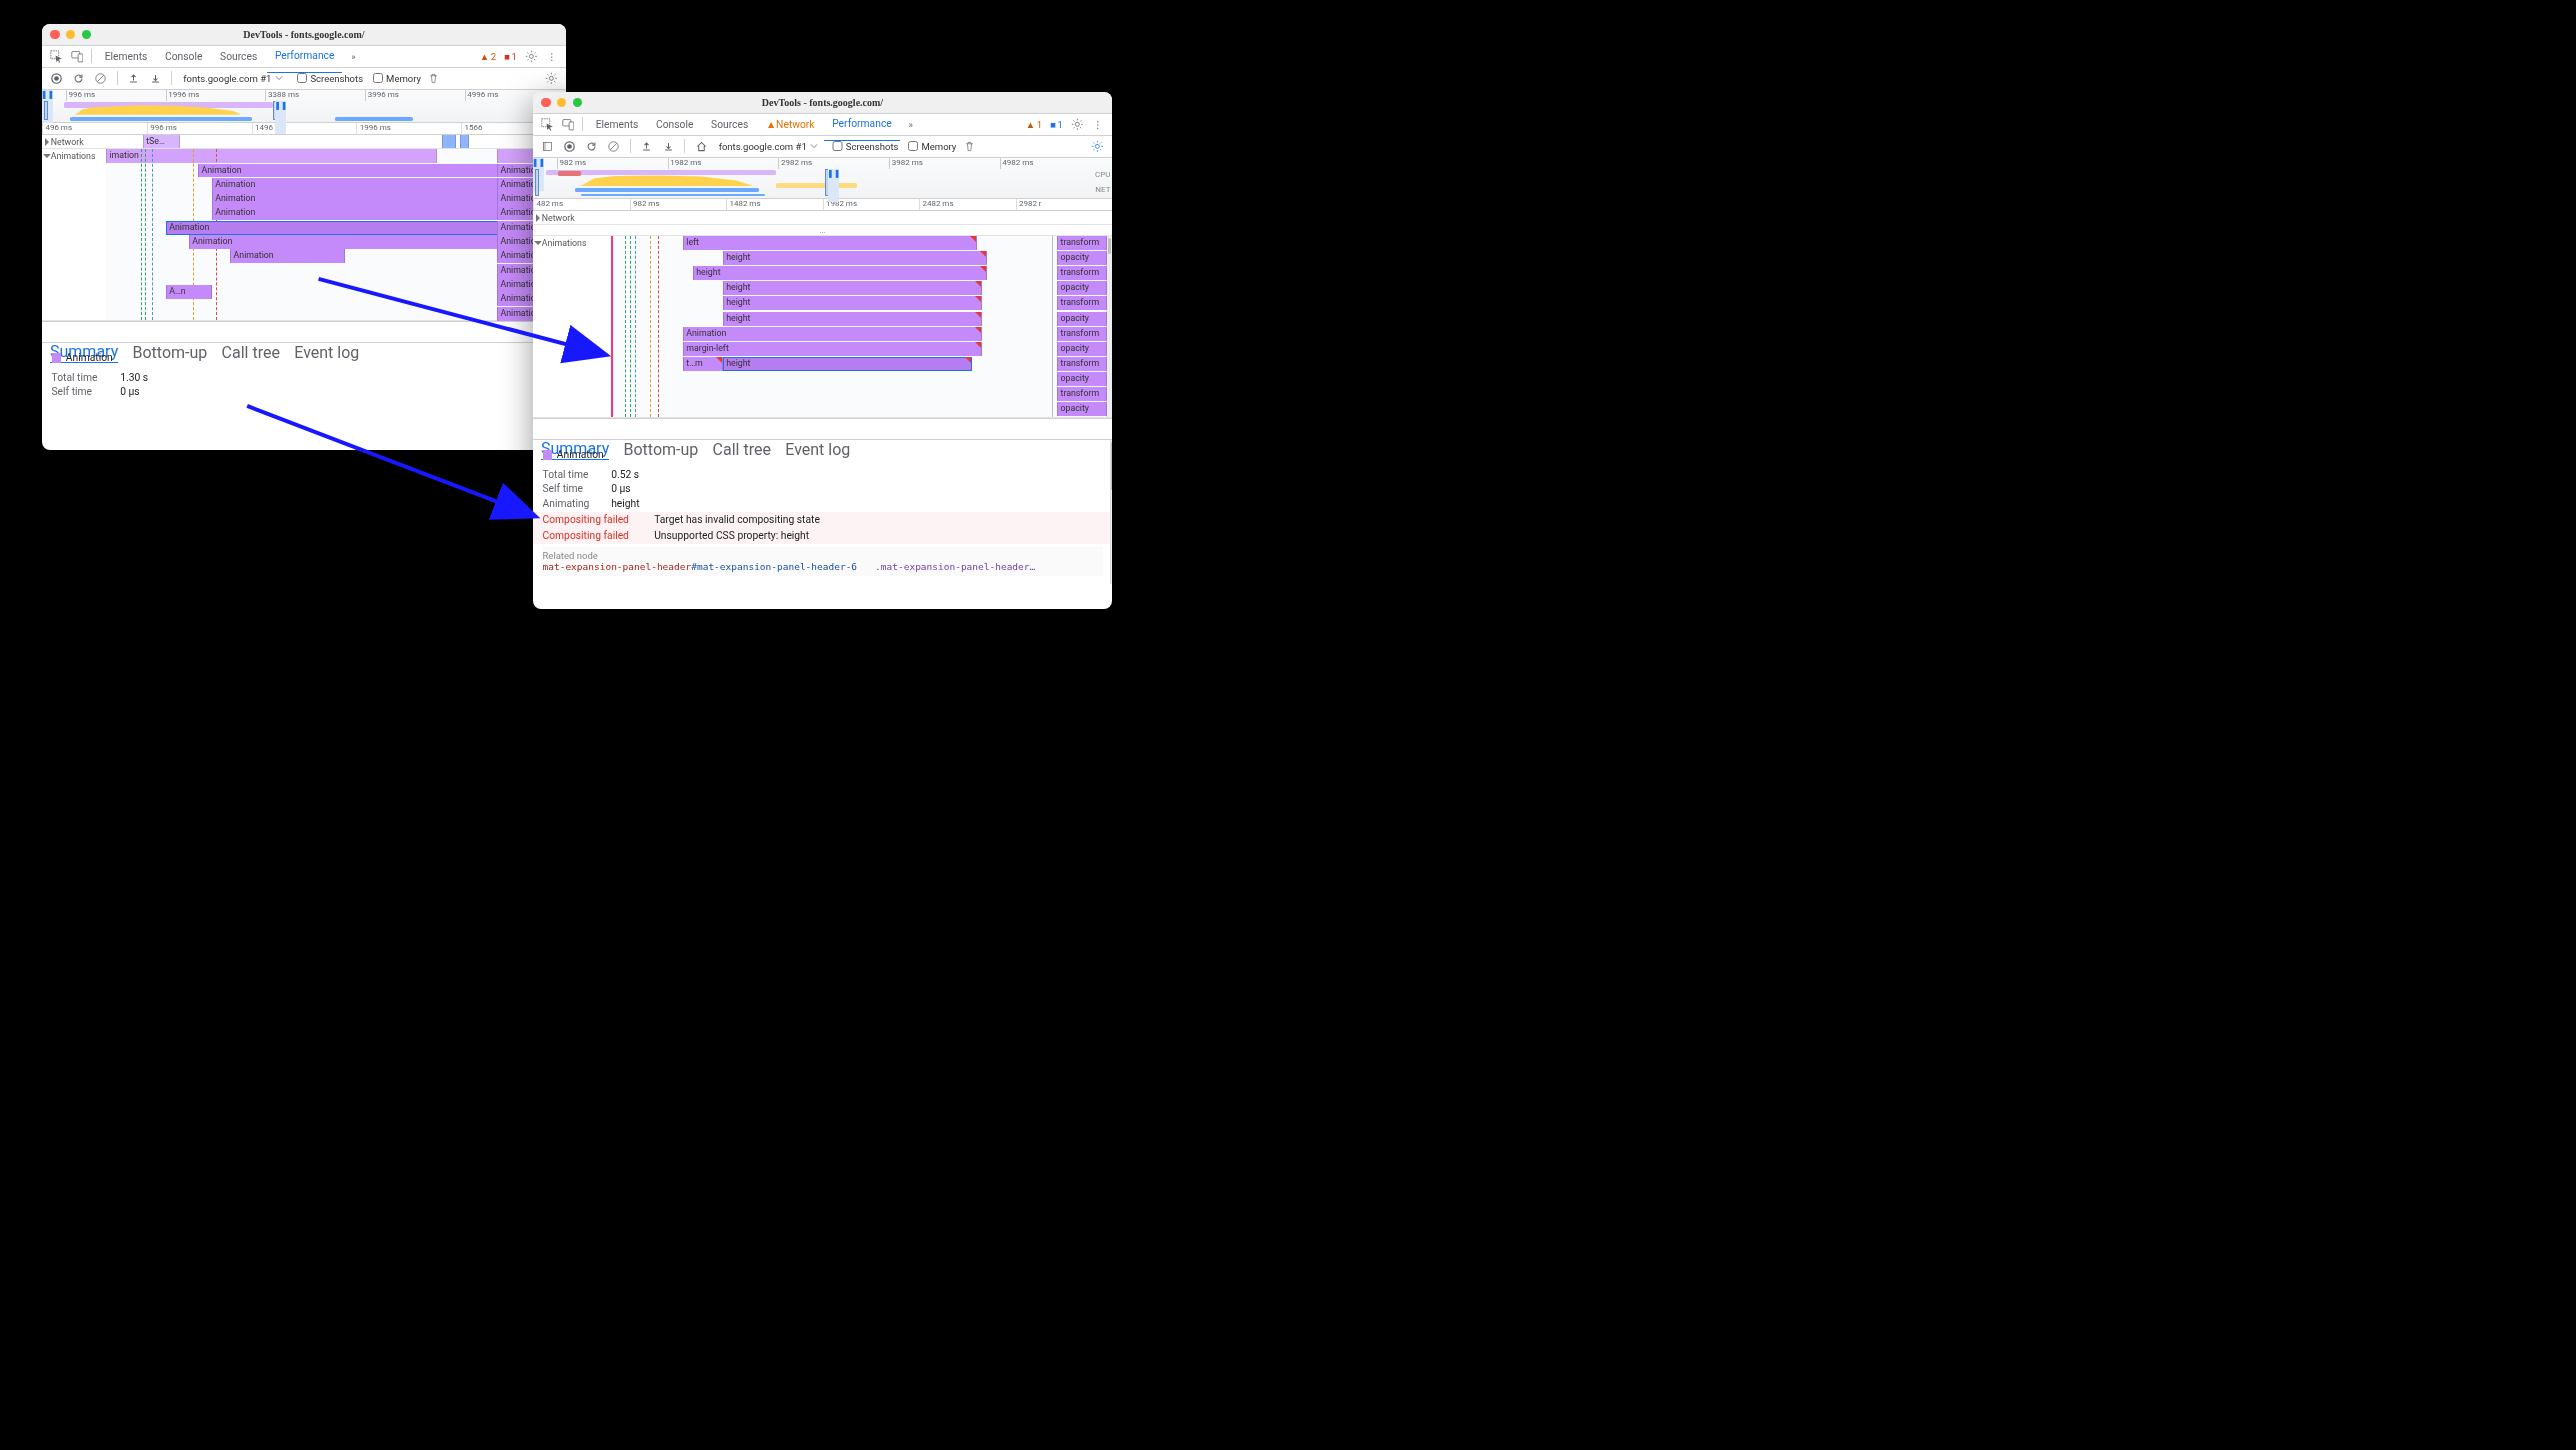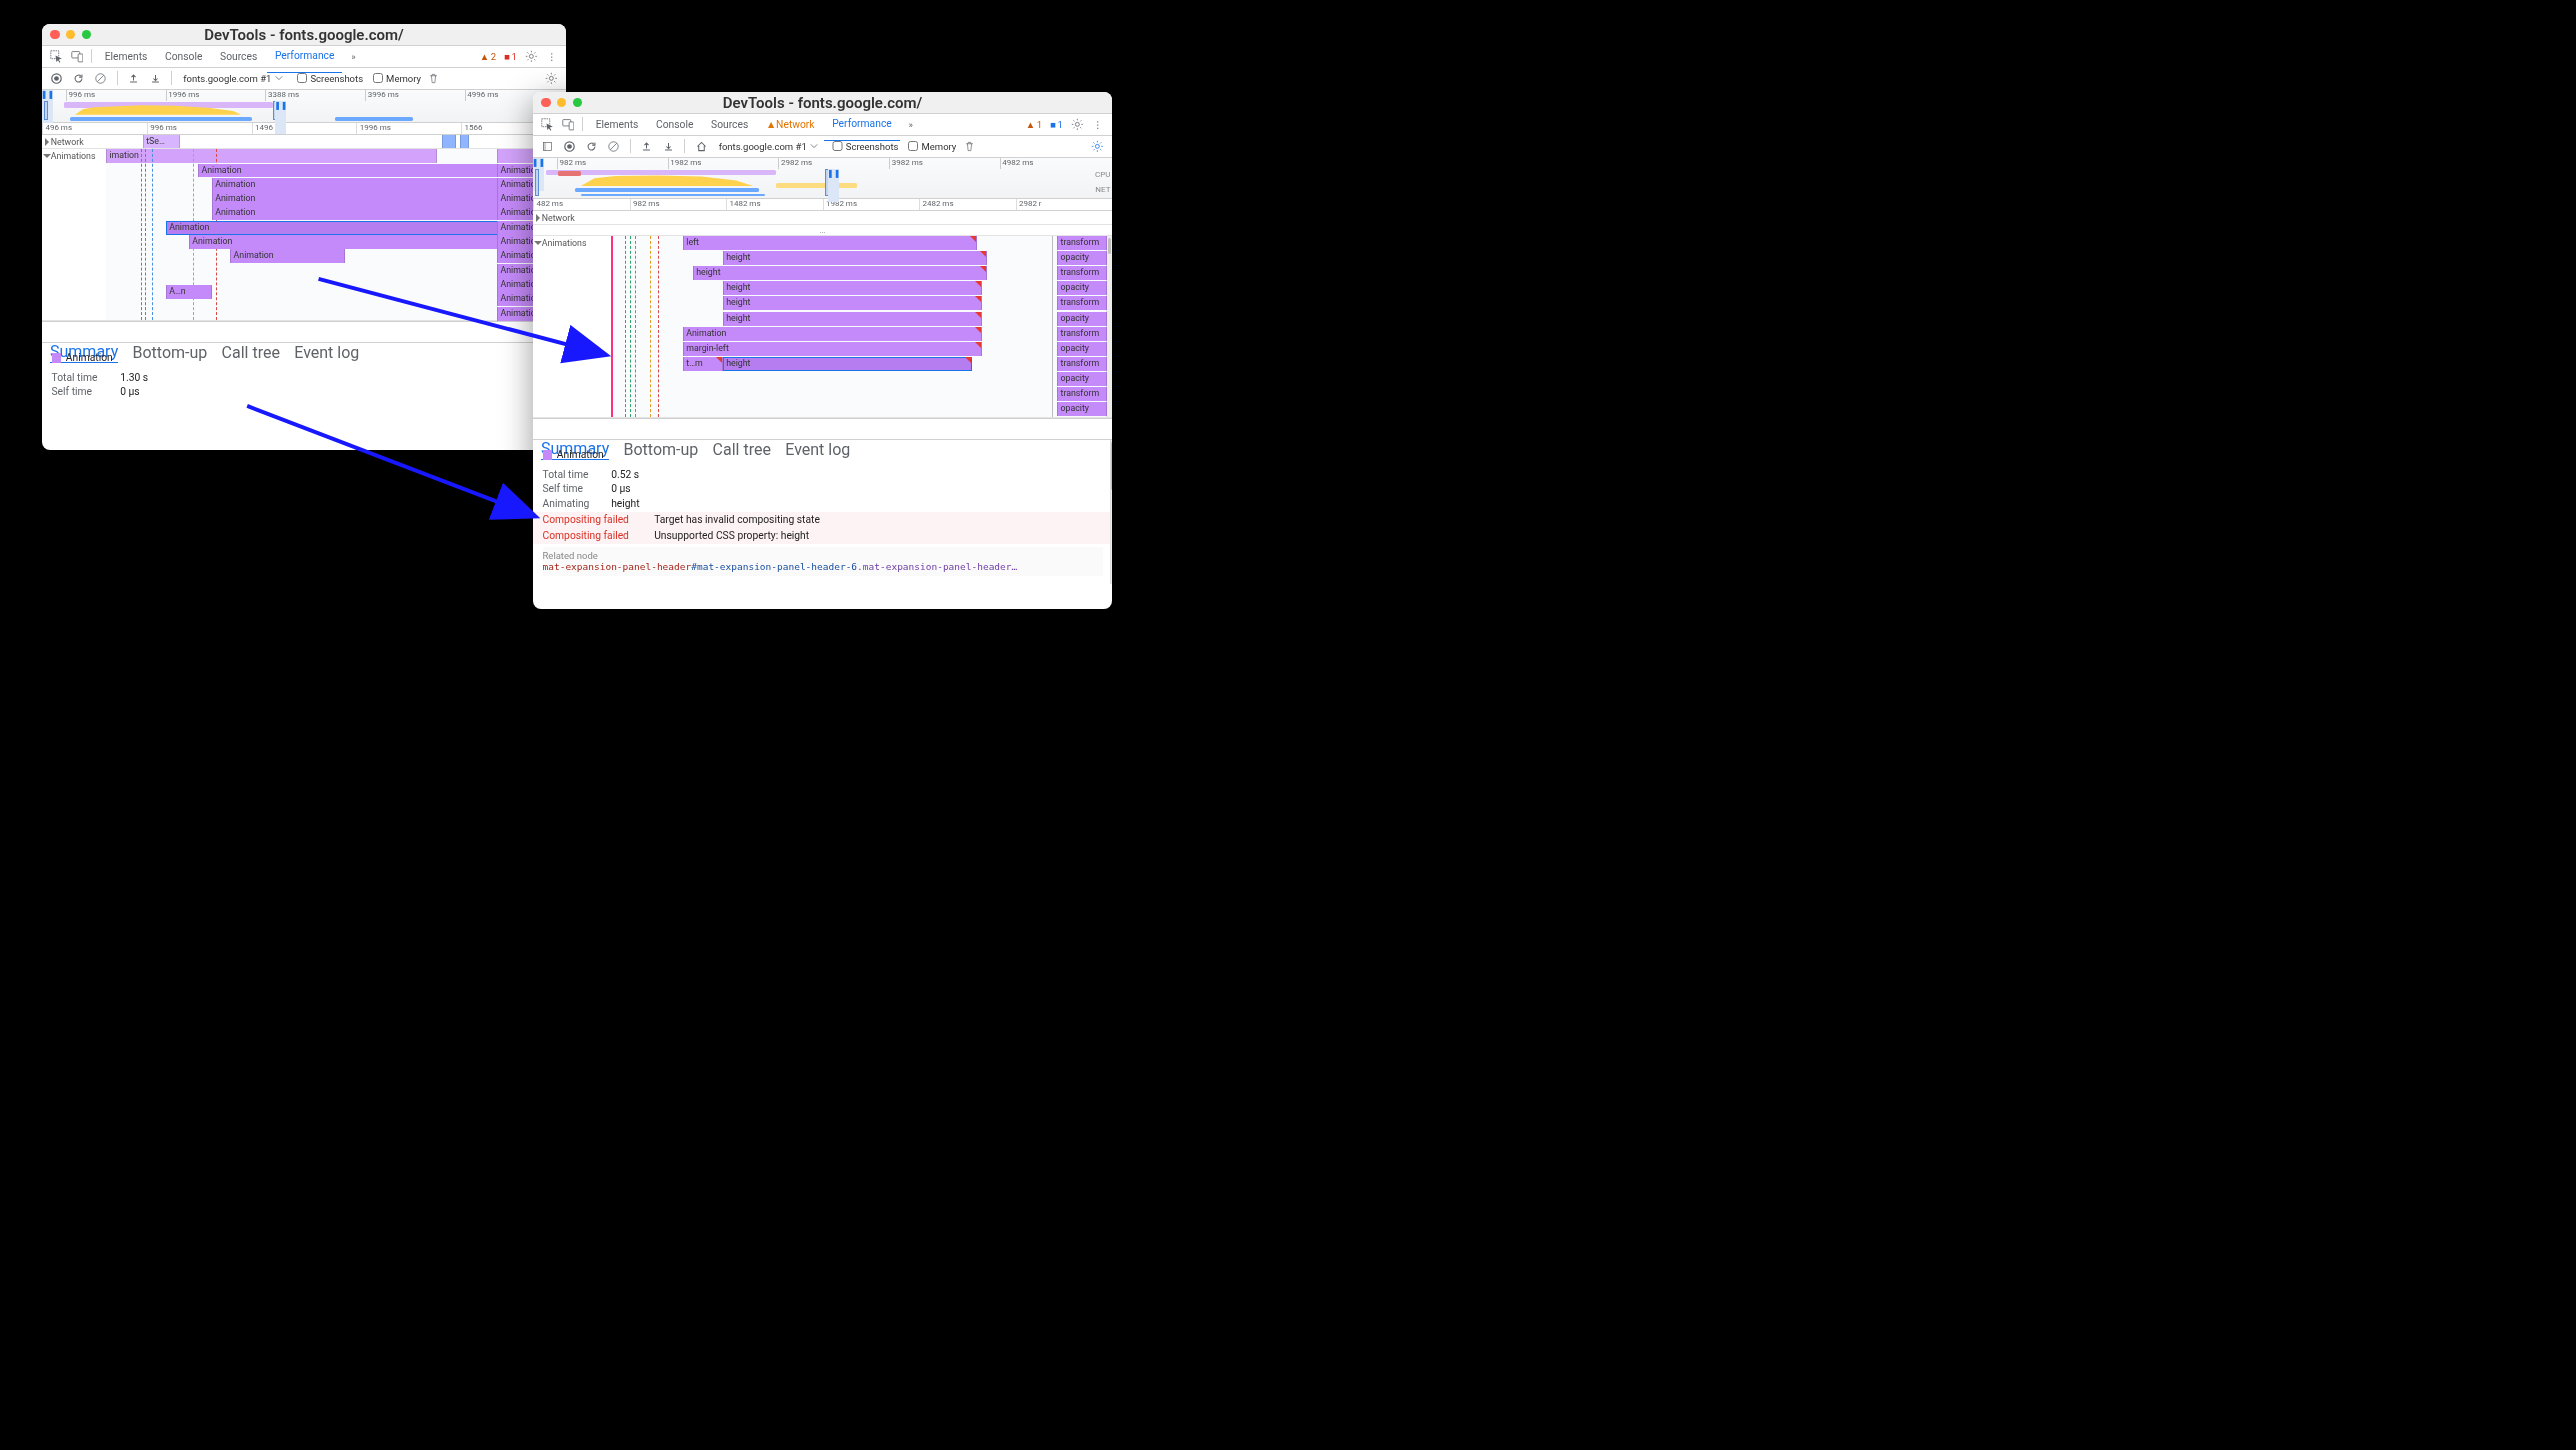--- a/index.html
+++ b/index.html
@@ -26,21 +26,21 @@
     align-items: center;
     padding: 0 8px;
     border-bottom: 0.8px solid #d0d0d0;
     position: relative;
   }
   .traffic-lights { display: flex; gap: 6.4px; }
   .tl { width: 9.5px; height: 9.5px; border-radius: 50%; }
   .tl.red { background: #ff5f57; }
   .tl.yellow { background: #febc2e; }
   .tl.green { background: #28c840; }
-  .title { position: absolute; left: 0; right: 0; text-align: center; font-size: 15px; color: #333; font-weight: 600; }
+  .title { position: absolute; left: 0; right: 0; text-align: center; font-size: 10px; color: #333; font-weight: 600; font-family: Liberation Serif, serif; }
   .tabbar {
     height: 21.5px;
     display: flex;
     align-items: center;
     border-bottom: 0.8px solid #d0d0d0;
     padding: 0 4.8px;
     gap: 1.6px;
   }
   .iconbtn {
     width: 19px; height: 19px;
@@ -96,21 +96,21 @@
   .summary { padding:8px 9.5px; font-size:10.3px; color:#5f6368;}
   .summary-head { display:flex; align-items:center; gap:4.8px; margin-bottom:6.4px;}
   .swatch { width:9.5px;height:9.5px; background:#c58af9;}
   .summary-row { display:flex; gap:12.7px; margin:1.6px 0; font-size:10.3px;}
   .summary-row .label { min-width:56px; color:#5f6368;}
   .summary-row .value { color:#222;}
   .err-row { color:#d93025; }
   .err-row .value { color:#222;}
   .related { background:#fafafa; padding:3.2px 0; margin-top:3.2px;}
   .related .node { font-family: ui-monospace, Menlo, monospace; font-size:9.5px;}
-  .node-tag{color:#a3261d;} .node-id{color:#1a4fa0;} .node-class{color:#6e3fa8;}
+  .node-tag{color:#a3261d;} .node-id{color:#1a4fa0;} .node-class{color:#6e3fa8;margin-left:18px;}
   .side-lbl { position:absolute; right:1.6px; font-size:8px; color:#888;}
   .arrow { position:absolute; pointer-events:none; }
   .arrow svg { overflow:visible; }
   .sep { width:0.8px; height:14.3px; background:#d0d0d0; margin:0 3.2px;}
   .gear-blue { color:#1a73e8;}
   .scrollbar { position:absolute; right:0; width:5.6px; background:#eee; border-left:0.8px solid #ddd;}
   .scroll-thumb{ position:absolute; left:0.8px; right:0.8px; background:#c0c0c0; border-radius:2.4px;}
 </style>
 </head>
 <body>

